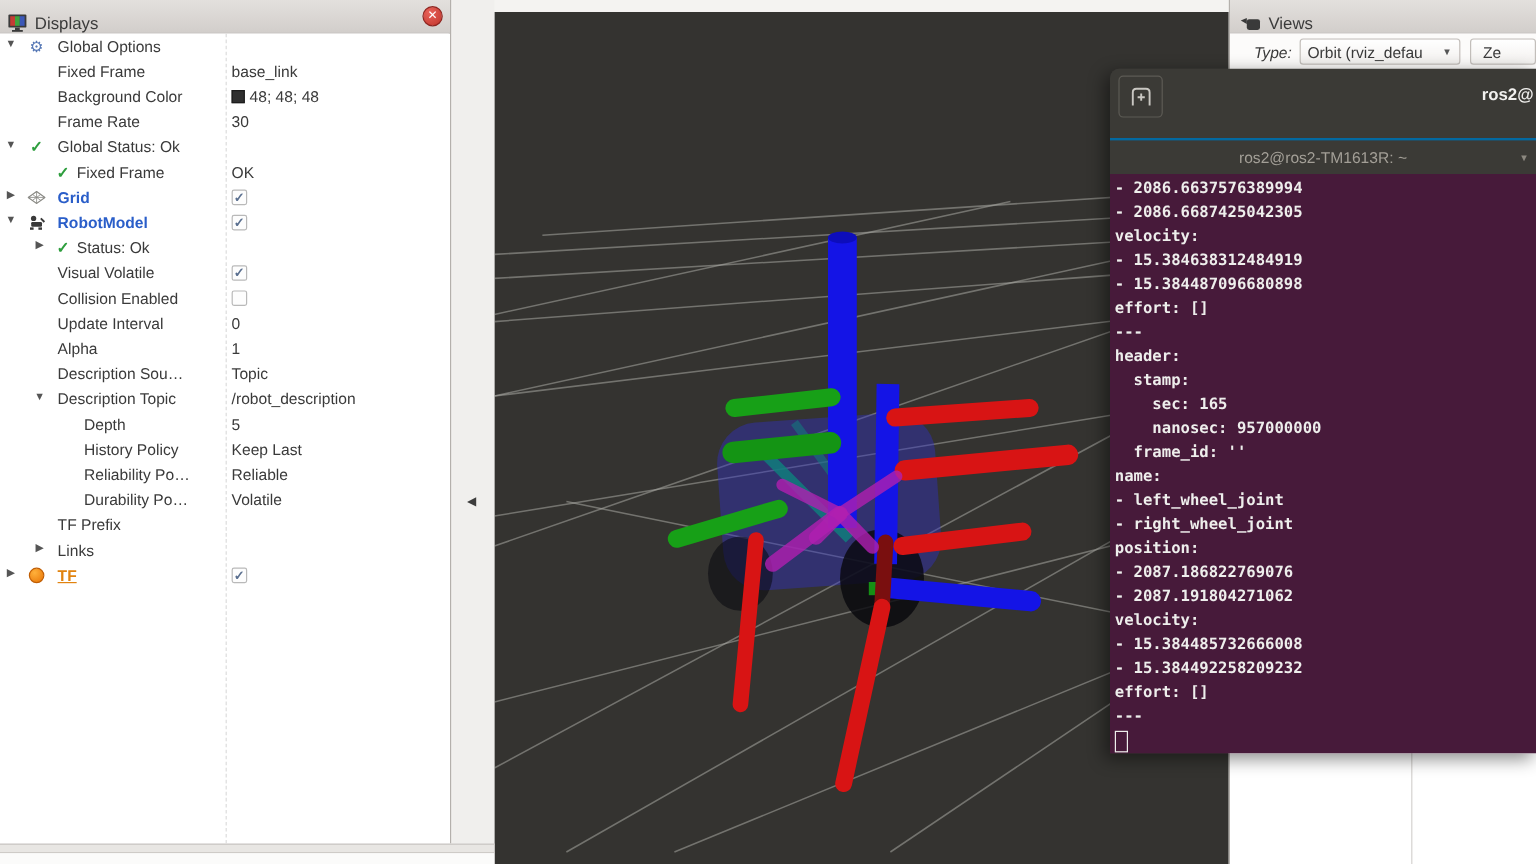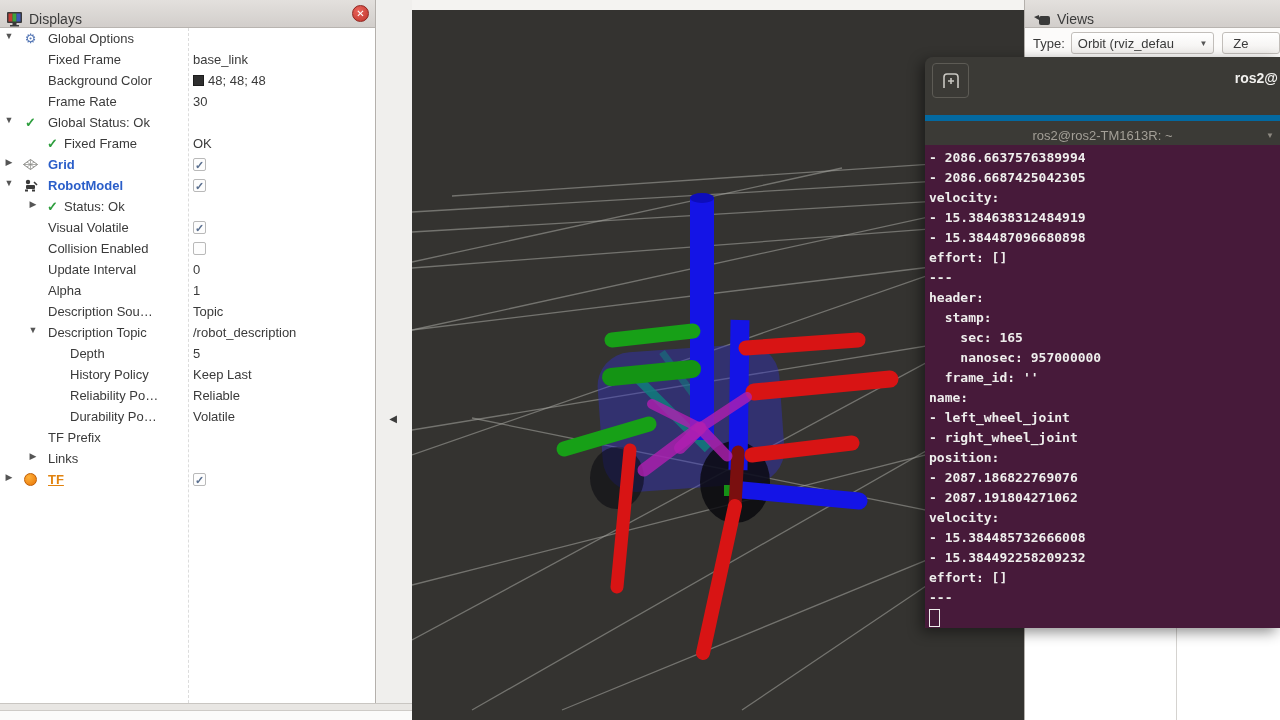--- a/index.html
+++ b/index.html
@@ -57,21 +57,21 @@
   #viewport-topstrip { left:412px; top:0; width:612px; height:10px; background:#f4f3f1; z-index:1; }
   #viewport { left:412px; top:10px; width:612px; height:710px; background:var(--viewport-bg); z-index:1; }
   #viewport svg { display:block; }
 
   
   #views-panel { left:1024px; top:0; width:256px; height:720px; background:#ffffff;
     border-left:1px solid #b4b0ac; z-index:2; }
   #views-panel .panel-header { padding-left:8px; }
   #views-type-row { position:absolute; left:0; top:28px; width:100%; height:30px;
     background:#fcfbfa; display:flex; align-items:center; font-size:13px; color:#3a3a3a; }
-  #views-type-label { margin-left:8px; }
+  #views-type-label { margin-left:20px;font-style:italic; }
   .mini-btn { height:22px; background:linear-gradient(#ffffff,#f2f0ee);
     border:1px solid #c2beba; border-radius:3px; font-size:13px; color:#3a3a3a;
     display:flex; align-items:center; cursor:pointer; }
   #views-type-dropdown { margin-left:6px; width:152px; padding:0 6px; justify-content:space-between; }
   #views-type-dropdown .dd-arrow { font-size:8px; color:#555; }
   #views-zero-btn { margin-left:8px; width:60px; padding:0 10px; }
   #views-list-divider { position:absolute; left:151px; top:60px; bottom:0;
     border-left:1px solid #d5d3d0; }
 
   
@@ -79,21 +79,21 @@
     border-top-left-radius:8px; overflow:hidden;
     box-shadow:-4px 4px 14px rgba(0,0,0,0.45); }
   #term-titlebar { position:absolute; left:0; top:0; width:100%; height:58px;
     background:var(--term-header); }
   #term-newtab-btn { position:absolute; left:7px; top:6px; width:37px; height:35px;
     border:1px solid #5d5b55; border-radius:4px; display:flex; align-items:center;
     justify-content:center; cursor:pointer; }
   #term-window-title { position:absolute; right:2px; top:13px; color:#f1f0ee;
     font-weight:bold; font-size:14px; white-space:nowrap;padding-left:15px; }
   #term-tabbar { position:absolute; left:0; top:58px; width:100%; height:30px;
-    background:var(--term-header); border-top:6px solid #0369a1; }
+    background:var(--term-header); border-top:2px solid #0369a1; }
   #term-tab-title { position:absolute; left:0; width:100%; top:7px; text-align:center;
     color:#a39f97; font-size:13px; }
   #term-tab-dd { position:absolute; right:6px; top:10px; color:#8c8880; font-size:8px; cursor:pointer; }
   #term-body { position:absolute; left:0; top:88px; width:100%; bottom:0;
     background:var(--term-bg); padding:3px 0 0 4px;
     font-family:"DejaVu Sans Mono", monospace; font-size:13px; font-weight:bold;
     color:#eeeeec; cursor:text; }
   .tline { height:20px; line-height:20px; white-space:pre; }
   #term-cursor { width:11px; height:18px; border:1px solid #eeeeec; margin-top:1px; }
 </style>

